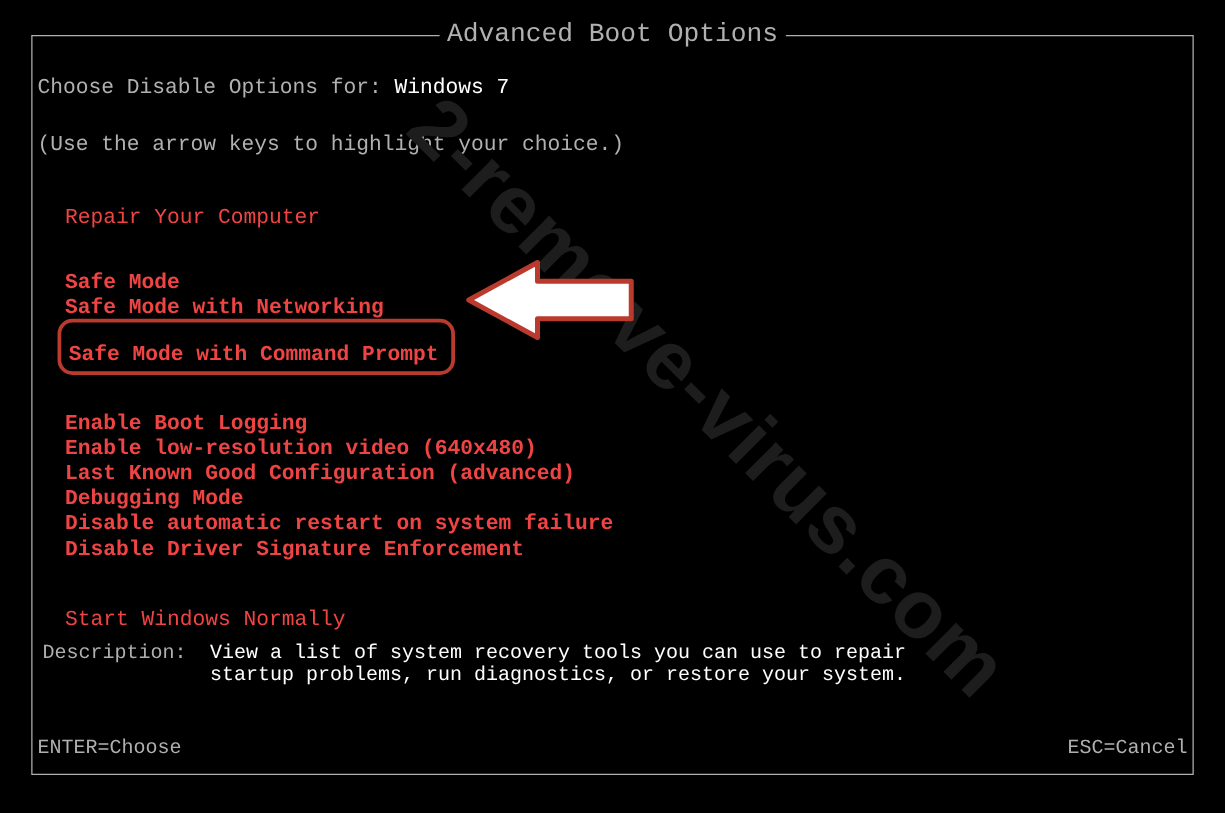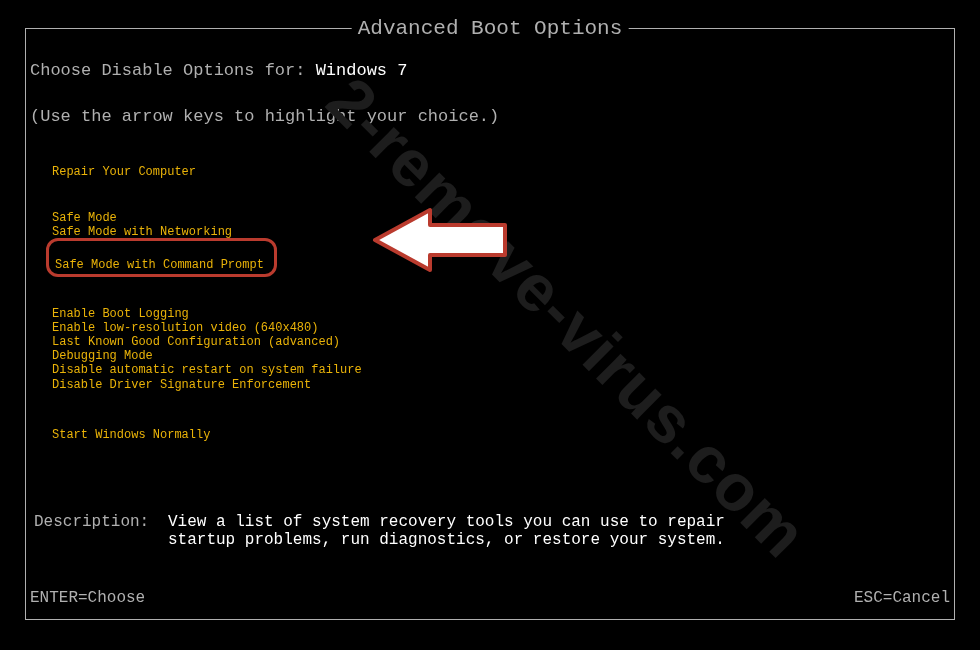--- a/index.html
+++ b/index.html
@@ -38,27 +38,28 @@
     .prompt-line {
       margin-bottom: 2px;
     }
     .osname { color: #fff; }
     .hint { color: #b0b0b0; margin-top: 26px; }
     .group {
       margin: 38px 0 0 22px;
     }
     .group2 {
       margin: 32px 0 0 22px;
+      font-weight: bold;
     }
     .group3 {
       margin: 36px 0 0 22px;
     }
     .item {
-      color: #eab308;
-      font-size: 12px;
+      color: #ef4444;
+      font-size: 17px;
       line-height: 1.18;
     }
     .highlight {
       border: 3px solid #ba3b2e;
       border-radius: 12px;
       display: inline-block;
       padding: 17px 10px 2px 6px;
       margin: -2px -6px;
       text-align: center;
     }

